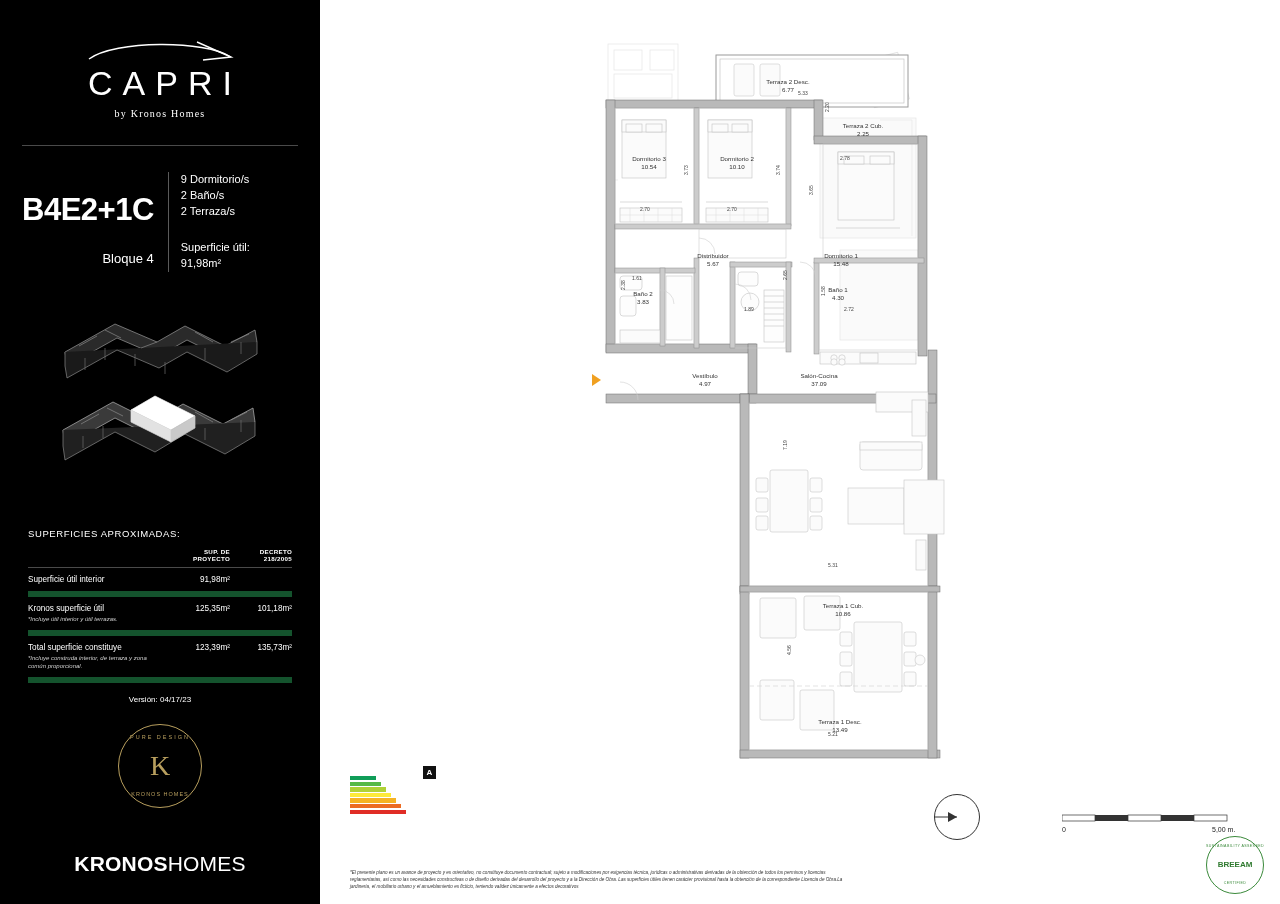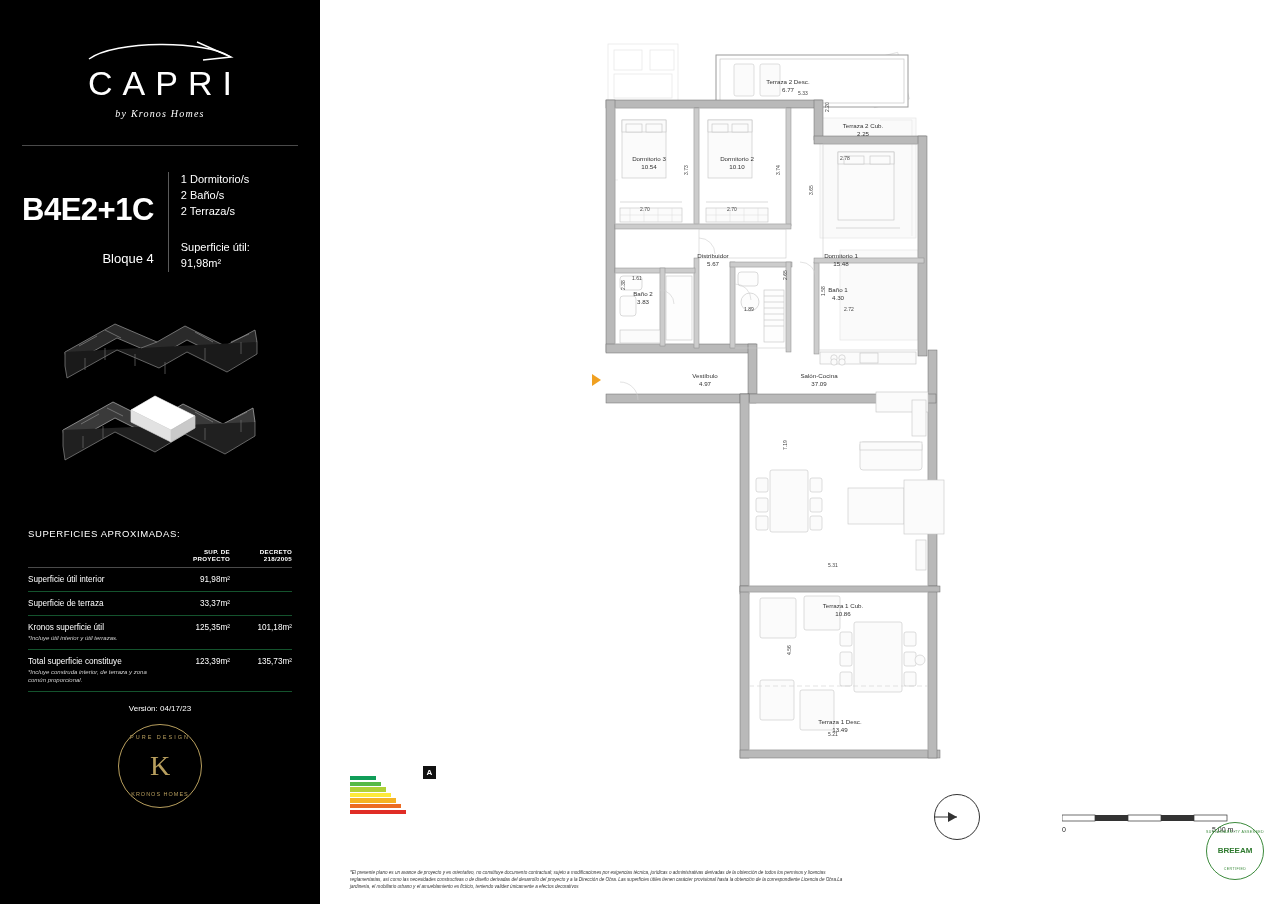--- a/index.html
+++ b/index.html
@@ -31,21 +31,20 @@
     letter-spacing: 10px;
     font-weight: 400;
     margin-left: 10px;
     line-height: 1;
   }
   .capri-sub {
     font-size: 10px;
     letter-spacing: 1.2px;
     margin-top: 8px;
     font-family: "Liberation Serif", serif;
-    font-style: italic;
   }
   .capri-swoosh {
     display: block;
     margin: 0 auto 2px;
   }
 
   .hr-line {
     height: 1px;
     background: #4a4a4a;
     margin: 26px 22px 0;
@@ -111,21 +110,21 @@
     text-align: right;
     padding: 0 0 4px 0;
     letter-spacing: 0.3px;
     vertical-align: bottom;
     line-height: 1.25;
   }
   table.surf thead tr { border-bottom: 1px solid #4a4a4a; }
   table.surf td {
     padding: 7px 0;
     vertical-align: top;
-    border-bottom: 1px solid #14532d;
+    border-bottom: 6px solid #14532d;
     margin-left: 31px;
   }
   table.surf td.val { text-align: right; width: 64px; }
   table.surf td.val2 { text-align: right; width: 62px; }
   .row-note {
     font-size: 6px;
     font-style: italic;
     color: #cfcfcf;
     line-height: 1.35;
     display: block;
@@ -267,21 +266,21 @@
     width: 200px;
     font-size: 7px;
     color: #222;
   }
   .scale-nums { position: relative; height: 10px; }
   .scale-nums span { position: absolute; top: 0; }
 
   
   #breeam {
     position: absolute;
-    right: 16px; bottom: 24px;
+    right: 16px; bottom: 10px;
     width: 58px; height: 58px;
     text-align: center;
   }
   #breeam .ring {
     position: absolute; inset: 0;
     border: 1px solid #3b8a3b;
     border-radius: 50%;
   }
   #breeam .txt {
     position: absolute;
@@ -331,21 +330,21 @@
   </div>
 
   <div class="hr-line"></div>
 
   <div id="title-block">
     <div id="code-col">
       <div class="unit-code">B4E2+1C</div>
       <div class="block-name">Bloque 4</div>
     </div>
     <div id="meta-col">
-      <div>1 Dormitorio/s</div>
+      <div>9 Dormitorio/s</div>
       <div>2 Baño/s</div>
       <div>2 Terraza/s</div>
       <div class="sup-label">Superficie útil:</div>
       <div class="sup-value">91,98m²</div>
     </div>
   </div>
 
   <div id="massing">
     <svg width="230" height="215" viewBox="0 0 230 215">
       <g stroke="#cfcfcf" stroke-width="0.7" fill="none">
@@ -386,27 +385,20 @@
       <tbody>
         <tr>
           <td>
             <span>Superficie útil interior</span>
           </td>
           <td class="val">91,98m²</td>
           <td class="val2"></td>
         </tr>
         <tr>
           <td>
-            <span>Superficie de terraza</span>
-          </td>
-          <td class="val">33,37m²</td>
-          <td class="val2"></td>
-        </tr>
-        <tr>
-          <td>
             <span>Kronos superficie útil</span>
             <span class="row-note">*Incluye útil interior y útil terrazas.</span>
           </td>
           <td class="val">125,35m²</td>
           <td class="val2">101,18m²</td>
         </tr>
         <tr>
           <td>
             <span>Total superficie constituye</span>
             <span class="row-note">*Incluye construda interior, de terraza y zona común proporcional.</span>
@@ -422,20 +414,23 @@
 
   <div id="seal-area">
     <div class="seal">
       <div class="seal-ring"></div>
       <div class="seal-top">PURE DESIGN</div>
       <div class="seal-k">K</div>
       <div class="seal-bot">KRONOS HOMES</div>
     </div>
   </div>
 
+  <div id="kronos-footer">
+    <span class="b">KRONOS</span><span class="l">HOMES</span>
+  </div>
 </div>
 
 <div id="main">
 
   <div id="plan-wrap">
     <svg width="960" height="790" viewBox="0 0 960 790">
       <defs>
         <pattern id="hatch" width="4" height="4" patternUnits="userSpaceOnUse" patternTransform="rotate(45)">
           <line x1="0" y1="0" x2="0" y2="4" stroke="#cfcfcf" stroke-width="0.6"></line>
         </pattern>

